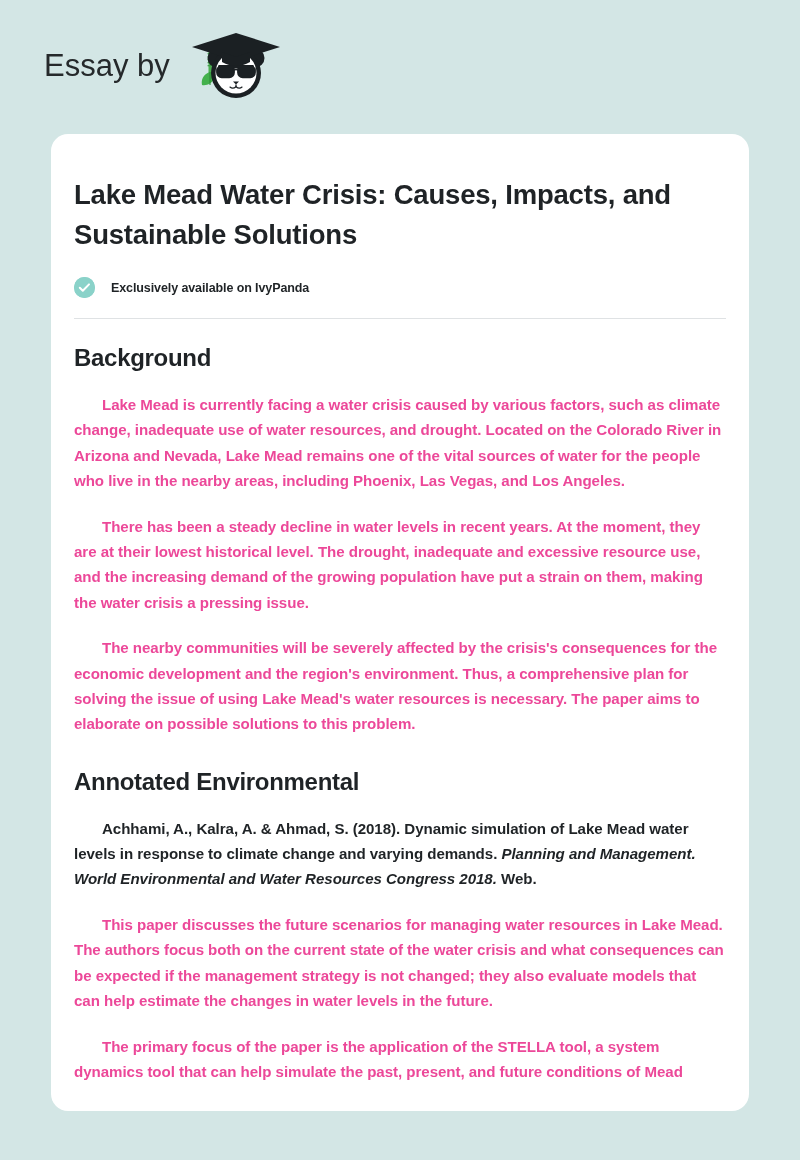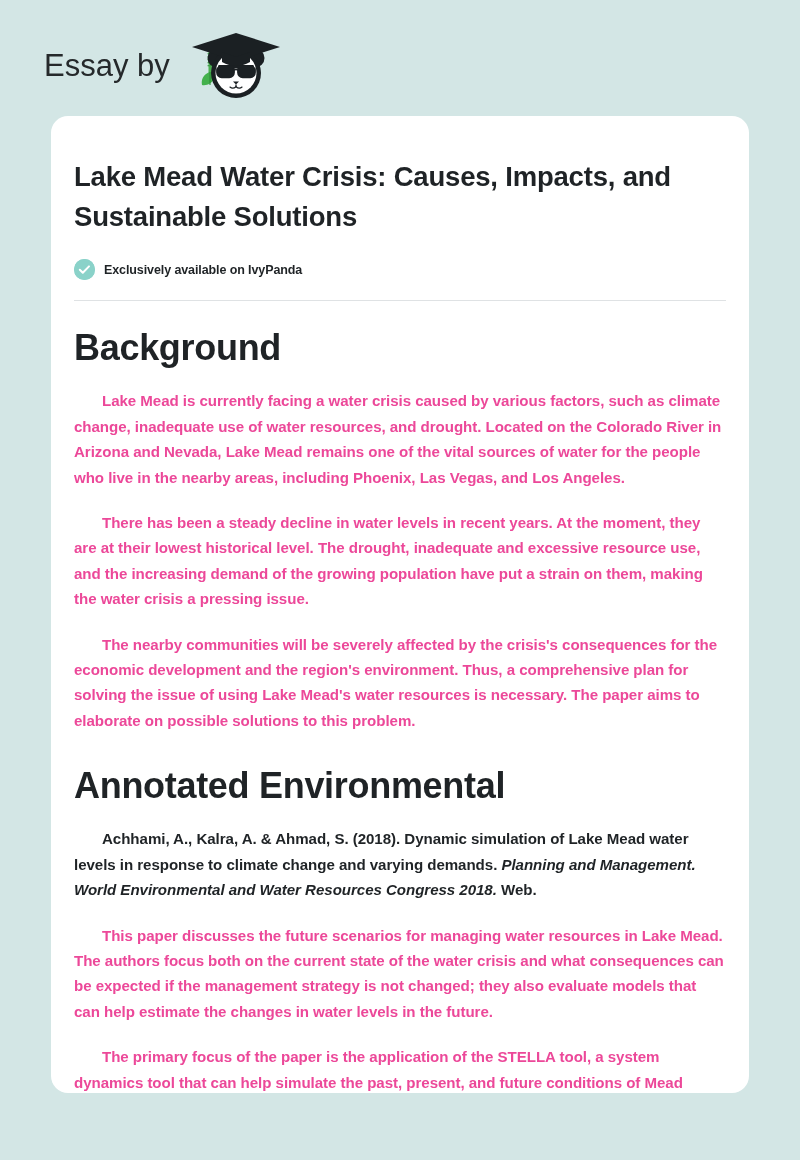--- a/index.html
+++ b/index.html
@@ -62,21 +62,21 @@
     font-weight: 700;
     top: -16px;
     position: relative;
     line-height: 0;
   }
 
   
   .paper {
     position: absolute;
     left: 51px;
-    top: 116px;
+    top: 134px;
     width: 698px;
     height: 977px;
     background: #ffffff;
     border-radius: 17px;
     padding: 41px 23px 0 23px;
     overflow: hidden;
   }
   .paper-inner {
     width: 652px;
   }
@@ -86,21 +86,21 @@
     font-weight: 700;
     color: #1f2326;
     line-height: 1.44;
     letter-spacing: -0.2px;
     margin: 0 0 23px 0;
   }
 
   .exclusive {
     display: flex;
     align-items: center;
-    gap: 9px;
+    gap: 16px;
     margin-bottom: 20px;
   }
   .check-badge {
     width: 21px;
     height: 21px;
     border-radius: 50%;
     background: #8ad2c9;
     flex: none;
     position: relative;
   }
@@ -113,21 +113,21 @@
   }
 
   .divider {
     height: 1px;
     background: #dfe2e4;
     border: 0;
     margin: 0 0 25px 0;
   }
 
   h2.section {
-    font-size: 36px;
+    font-size: 24px;
     font-weight: 700;
     color: #1f2326;
     margin: 0 0 19px 0;
     letter-spacing: -0.3px;
     line-height: 1.2;
   }
   h2.section.second {
     margin-top: 31px;
   }
 

